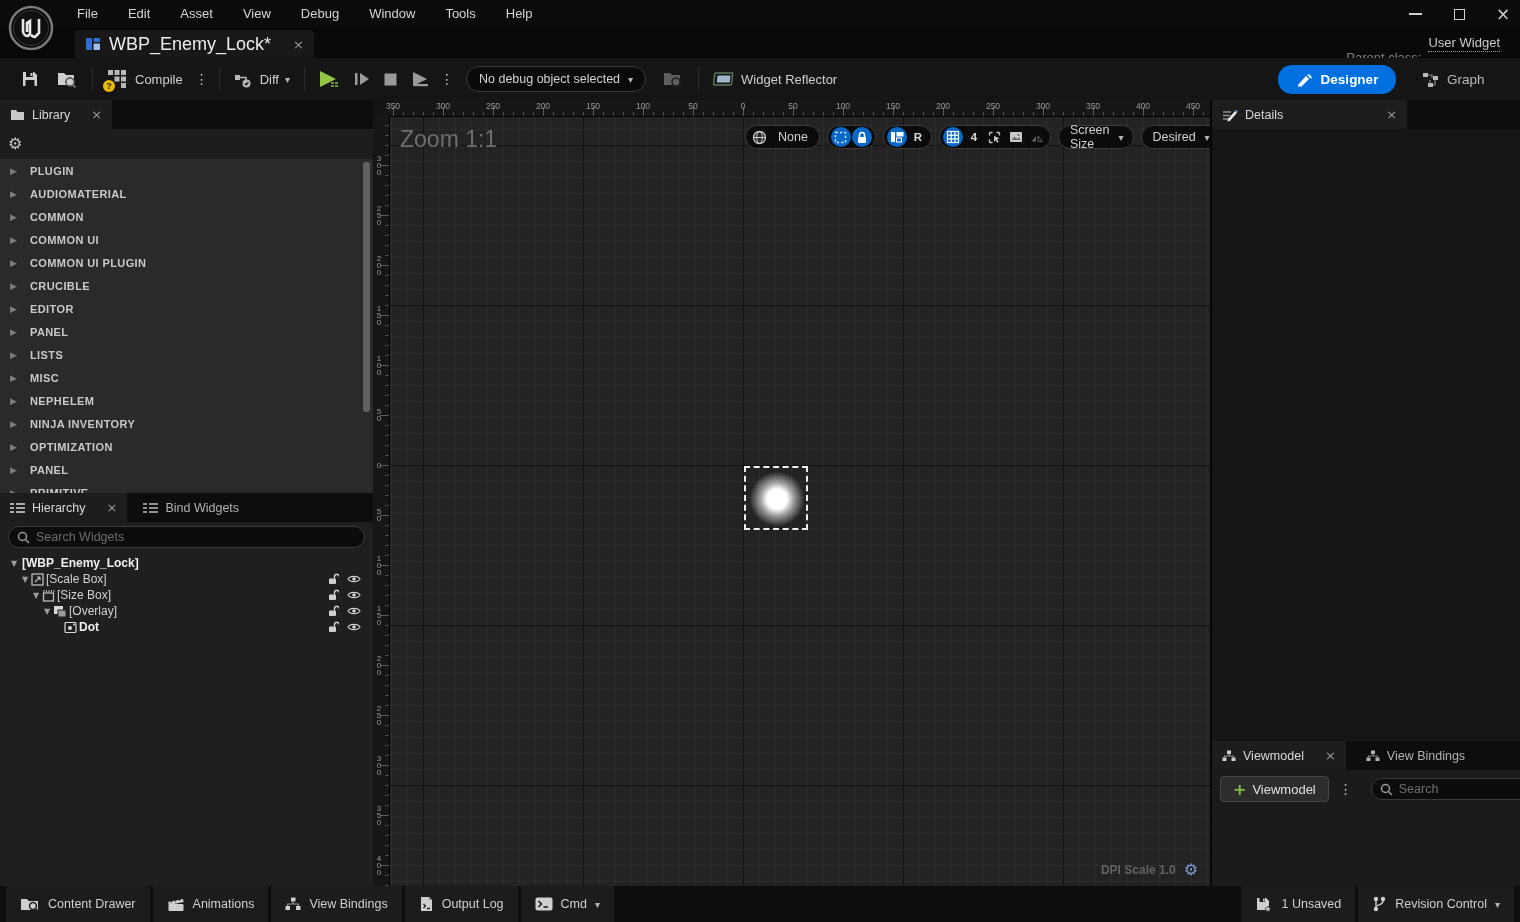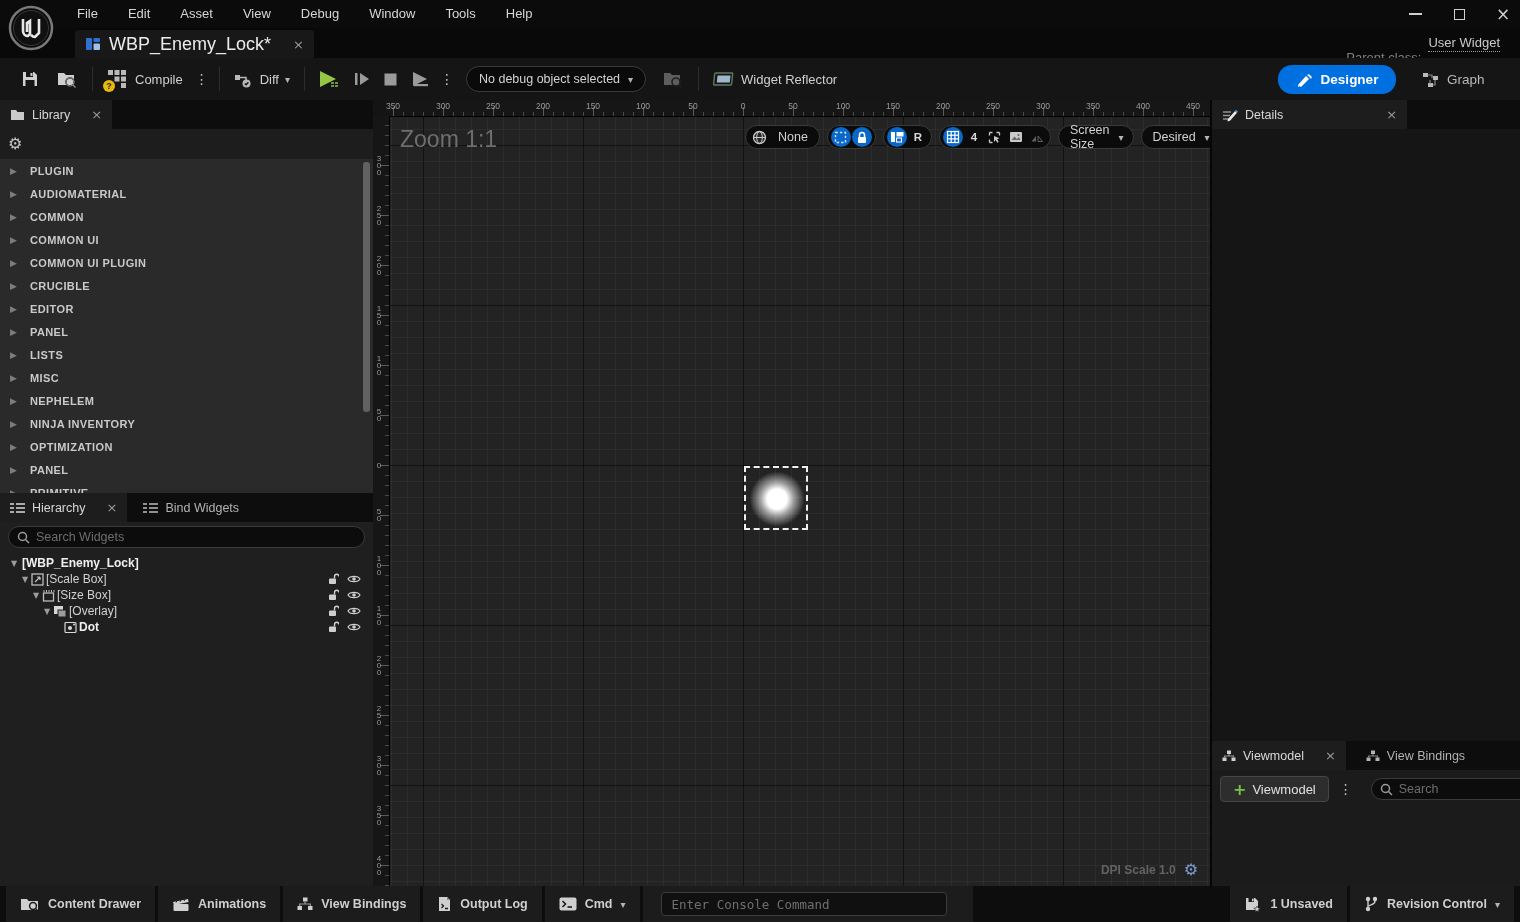--- a/index.html
+++ b/index.html
@@ -125,21 +125,21 @@
   
   #viewmodels-panel { left:1210px; top:741px; width:310px; height:145px; background:#1b1b1b; border-left:2px solid #060606; }
   #vm-controls { height:38px; display:flex; align-items:center; padding:0 8px; gap:6px; background:#1b1b1b; }
   #viewmodel-add { height:26px; background:#2d2d2d; border:1px solid #464646; border-radius:4px;
                    display:flex; align-items:center; gap:6px; padding:0 12px; font-size:13px; color:#e0e0e0; }
   #viewmodel-add .plus { color:#7ac142; font-size:16px; font-weight:bold; }
 
   
   #statusbar { left:0; top:886px; width:1520px; height:36px; background:#0d0d0d; display:flex; align-items:stretch; }
   .sb-btn { background:#1c1c1c; display:flex; align-items:center; gap:8px; padding:0 14px;
-            font-size:12.5px; color:#cfcfcf; margin-right:3px;font-weight:bold; }
+            font-size:12.5px; color:#cfcfcf; margin-right:3px; }
   #console-section { background:#1c1c1c; display:flex; align-items:center; padding:0 18px; width:330px; margin-right:3px; }
   #console-input { width:286px; height:24px; background:#101010; border:1px solid #3c3c3c; border-radius:4px;
                    color:#8a8a8a; font-family:"DejaVu Sans Mono","Liberation Mono",monospace; font-size:12.5px; padding:0 10px; outline:none; }
   #console-input::placeholder { color:#6f6f6f; }
   #sb-right { margin-left:auto; display:flex; align-items:stretch; }
   svg { display:block; }
 </style>
 </head>
 <body>
 
@@ -822,23 +822,20 @@
     </div>
     <div class="sb-btn">
       <svg width="18" height="14" viewBox="0 0 18 14">
           <rect x="0.5" y="0.5" width="17" height="13" rx="2" fill="#cfcfcf"></rect>
           <path d="M3.5 4 l3 3 -3 3" stroke="#1c1c1c" stroke-width="1.6" fill="none"></path>
           <line x1="8.5" y1="10" x2="13" y2="10" stroke="#1c1c1c" stroke-width="1.6"></line>
         </svg>
       <span>Cmd</span>
       <span class="caret glyph">▾</span>
     </div>
-    <div id="console-section">
-      <input id="console-input" placeholder="Enter Console Command" style="">
-    </div>
     <div id="sb-right">
       <div class="sb-btn">
         <svg width="18" height="16" viewBox="0 0 18 16">
             <path d="M2 2 h9 l3 3 v9 H2 z" fill="#cfcfcf"></path>
             <rect x="4.5" y="2" width="5.5" height="4" fill="#1c1c1c"></rect>
             <rect x="8" y="2.7" width="1.6" height="2.6" fill="#cfcfcf"></rect>
             <path d="M13 10 l1 2 2.2.2 -1.7 1.5 .5 2.2 -2-1.2 -2 1.2 .5-2.2 -1.7-1.5 2.2-.2 z" fill="#cfcfcf" stroke="#1c1c1c" stroke-width=".6"></path>
           </svg>
         <span>1 Unsaved</span>
       </div>

